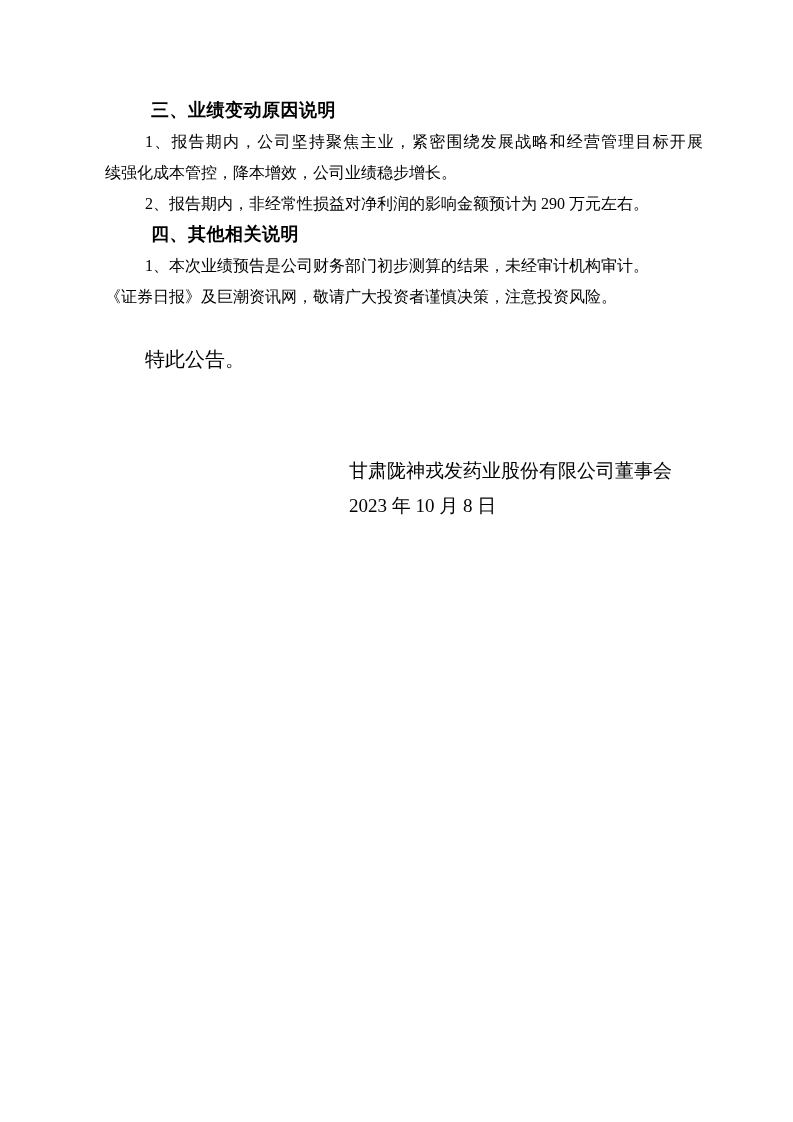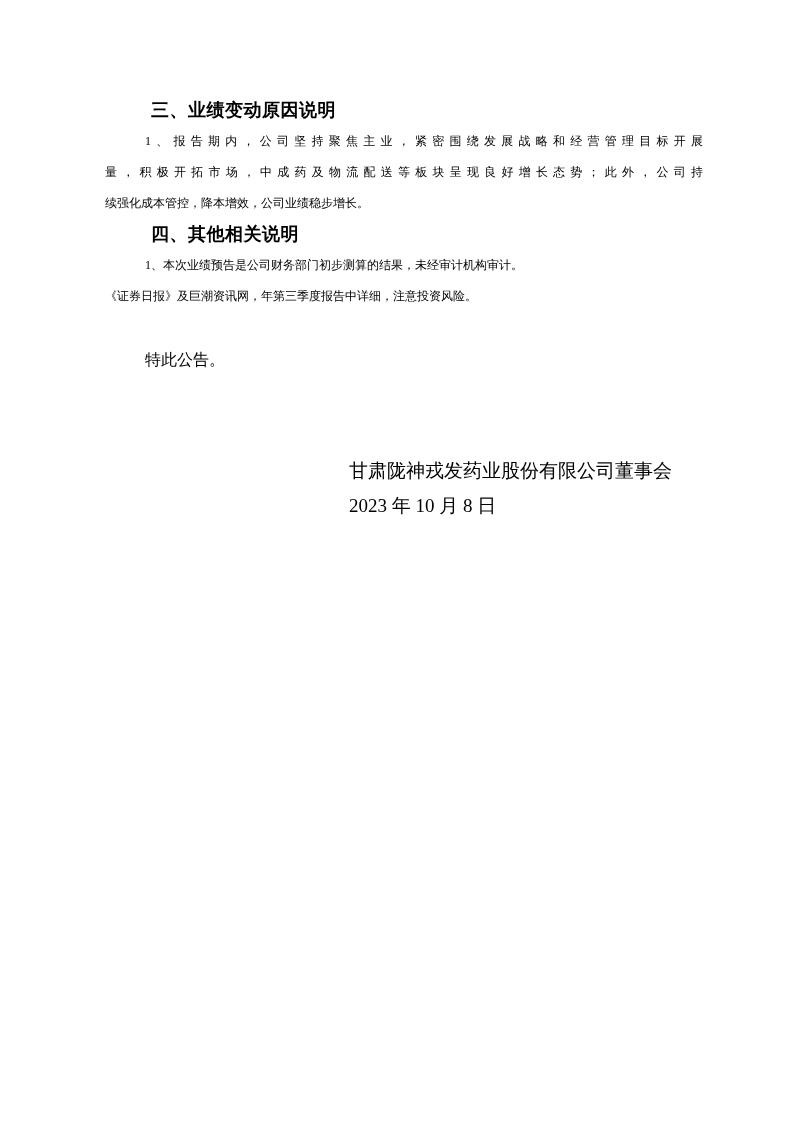--- a/index.html
+++ b/index.html
@@ -26,33 +26,33 @@
     margin: 0;
     font-family: "Liberation Sans", "DejaVu Sans", sans-serif;
     font-weight: bold;
     font-size: 18px;
     line-height: 31px;
     text-indent: 46px;
     letter-spacing: 0.5px;
   }
   .para {
     margin: 0;
-    font-size: 12px;
+    font-size: 16px;
     line-height: 31px;
   }
   .line {
     display: block;
     text-align: justify;
     text-align-last: justify;
   }
   .line.first { text-indent: 40px; }
   .line.last { text-align-last: left; }
   .closing {
     margin: 32px 0 0 0;
-    font-size: 16px;
+    font-size: 20px;
     line-height: 31px;
     text-indent: 40px;
   }
   .signature {
     margin: 78px 31px 0 auto;
     width: fit-content;
     font-size: 19px;
     line-height: 35px;
   }
   .sig-company { text-align: right; white-space: nowrap; }
@@ -60,32 +60,34 @@
 </style>
 </head>
 <body>
 
 <div class="page">
 
   <section>
     <h3 class="hd">三、业绩变动原因说明</h3>
     <p class="para">
         <span class="line first">1、报告期内，公司坚持聚焦主业，紧密围绕发展战略和经营管理目标开展</span>
-        <span class="line">量，积极开拓市场，中成药及物流配送等板块呈现良好增长态势；此外，公司持</span>
         <span class="line last">续强化成本管控，降本增效，公司业绩稳步增长。</span>
+      </p>
+    <p class="para">
+        <span class="line first last">2、报告期内，非经常性损益对净利润的影响金额预计为 290 万元左右。</span>
       </p>
   </section>
 
   <section>
     <h3 class="hd">四、其他相关说明</h3>
     <p class="para">
         <span class="line first last">1、本次业绩预告是公司财务部门初步测算的结果，未经审计机构审计。</span>
       </p>
     <p class="para">
-        <span class="line last">《证券日报》及巨潮资讯网，年第三季度报告中详细，注意投资风险。</span>
+        <span class="line last">《证券日报》及巨潮资讯网，敬请广大投资者谨慎决策，注意投资风险。</span>
       </p>
   </section>
 
   <p class="closing">特此公告。</p>
 
   <div class="signature">
     <div class="sig-company">甘肃陇神戎发药业股份有限公司董事会</div>
     <div class="sig-date">2023 年 10 月 8 日</div>
   </div>
 

